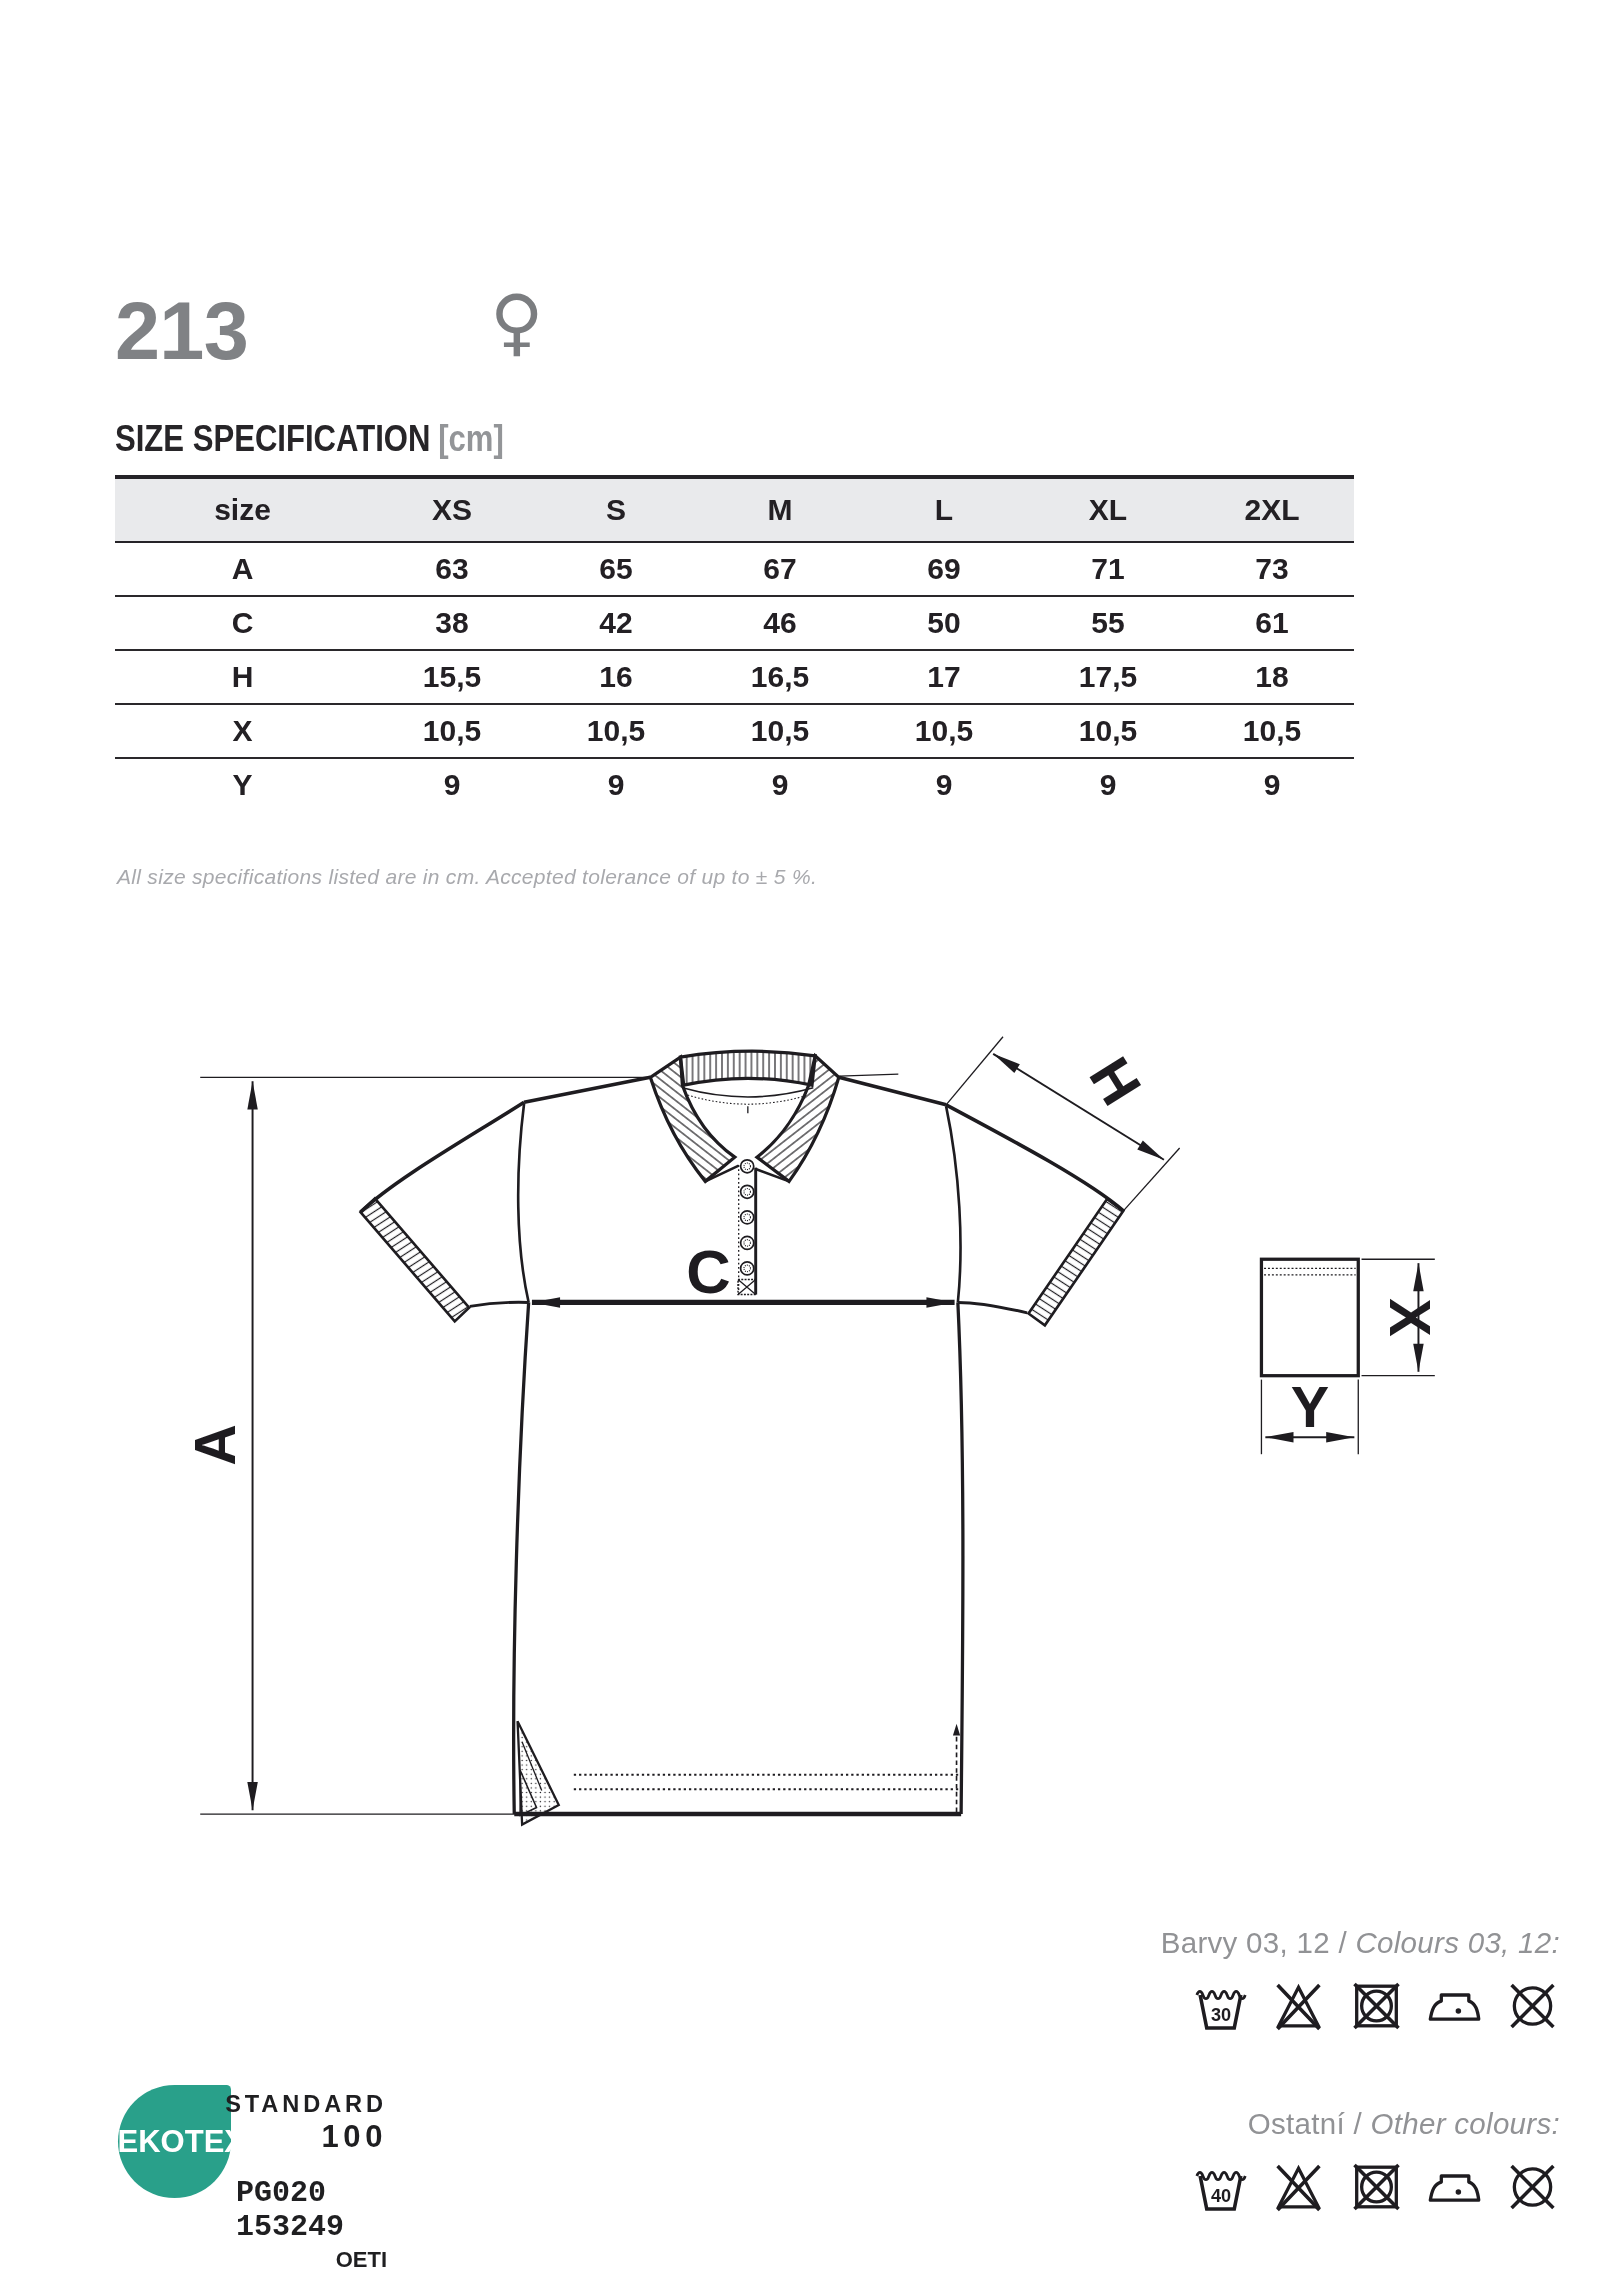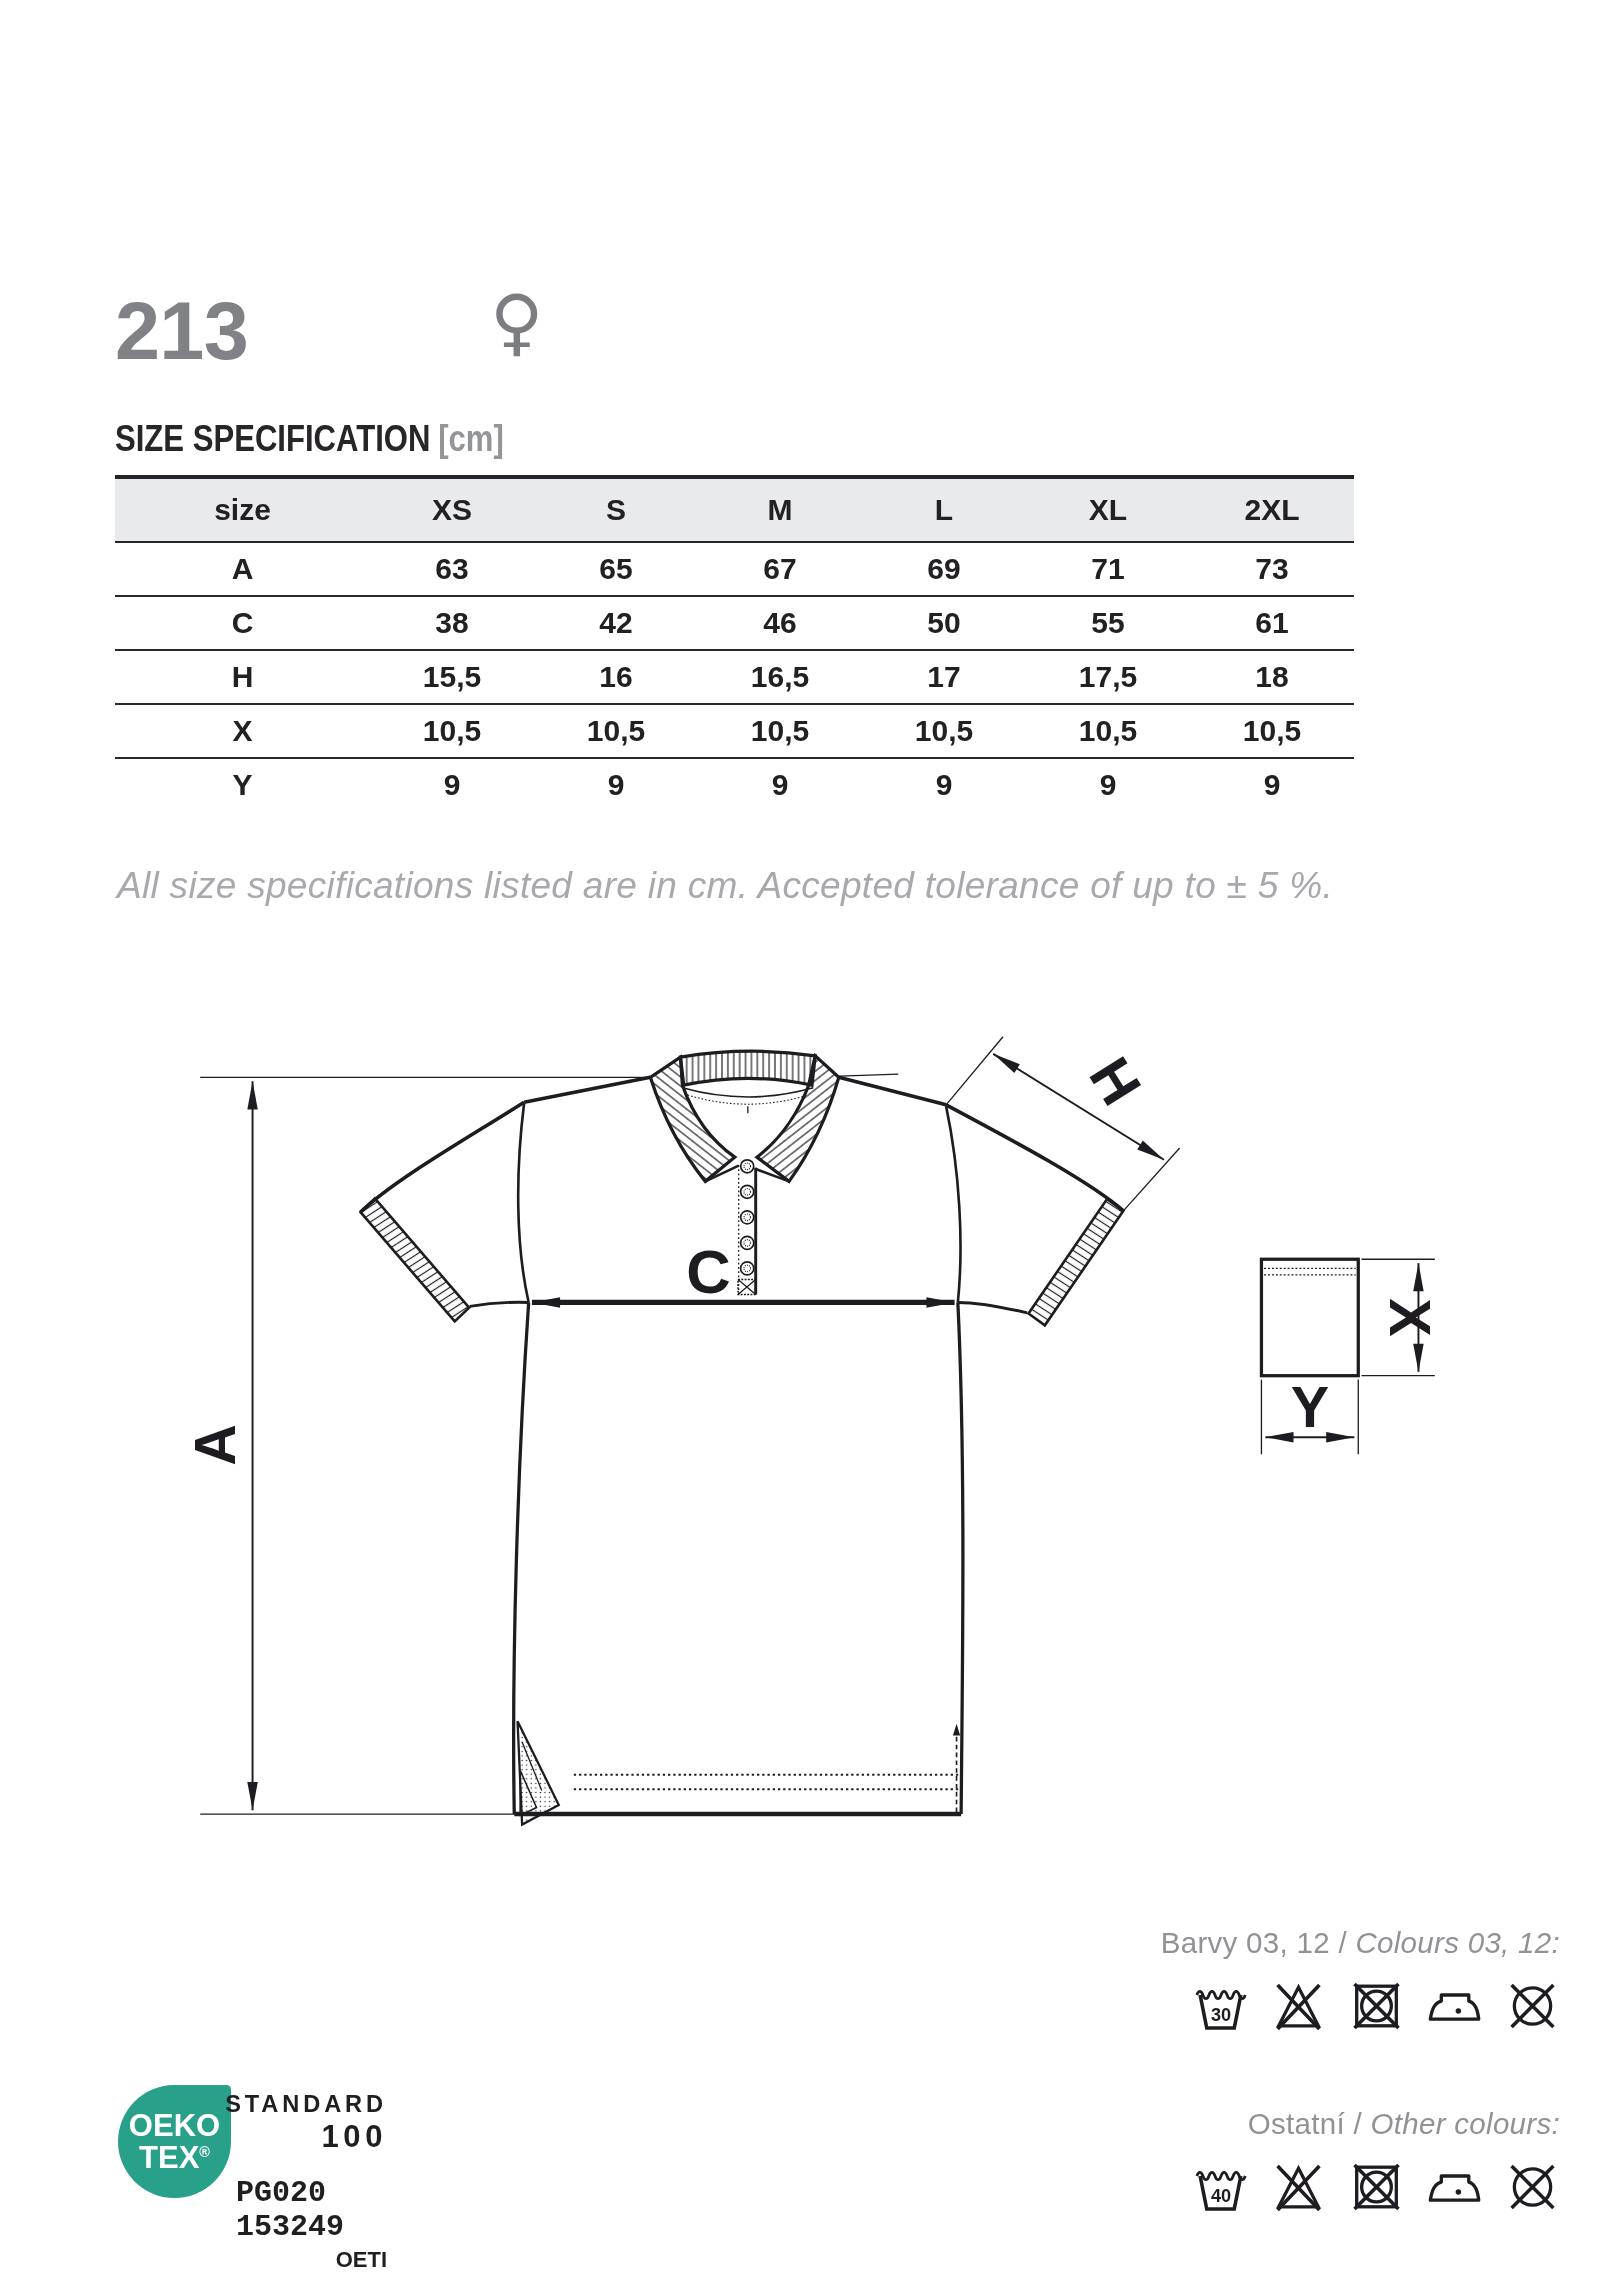--- a/index.html
+++ b/index.html
@@ -22,39 +22,39 @@
   .size-table-wrap{position:absolute;left:115px;top:475px;width:1237px;}
   table.size-table{border-collapse:collapse;width:100%;table-layout:fixed;
                    border-top:4.6px solid #252328;}
   table.size-table th,table.size-table td{padding:0;text-align:center;vertical-align:middle;}
   table.size-table thead th{background:#e9eaec;height:62px;font-size:30px;font-weight:bold;
                             border-bottom:2.6px solid #252328;color:#232024;}
   table.size-table tbody th,table.size-table tbody td{height:52px;font-size:30px;font-weight:bold;
                             border-top:2px solid #2a282b;color:#232024;}
   table.size-table tbody tr:first-child th,table.size-table tbody tr:first-child td{border-top:none;}
 
-  .size-note{position:absolute;left:117px;top:865px;font-size:37px;font-style:italic;
+  .size-note{position:absolute;left:117px;top:865px;font-size:21px;font-style:italic;
              color:#a8a9ad;letter-spacing:0.3px;}
 
   
   .drawing{position:absolute;left:177px;top:1008px;width:1283px;height:844px;}
 
   
   .care-row{position:absolute;right:99px;text-align:right;}
   .care-row-1{top:1926px;}
   .care-row-2{top:2079px;margin-top:28px;}
   .care-label{font-size:29.5px;color:#919295;letter-spacing:0.3px;white-space:nowrap;}
   .care-label .sec{font-style:italic;}
   .care-icons{display:flex;justify-content:flex-end;gap:23px;margin-top:17px;}
   .care-icon{width:55px;height:58px;display:block;}
 
   
   .oeko-leaf{position:absolute;left:118px;top:2085px;width:113px;height:113px;
              background:#29a08a;border-radius:50% 4% 50% 50%;
-             display:flex;flex-direction:column;align-items:center;justify-content:center;
+             display:flex;flex-direction:row;align-items:center;justify-content:center;
              color:#ffffff;font-weight:bold;line-height:1.02;}
   .oeko-leaf .l1{font-size:31px;letter-spacing:0px;}
   .oeko-leaf .l2{font-size:31px;}
   .oeko-leaf sup{font-size:14.4px;vertical-align:super;}
   .oeko-text{position:absolute;left:236px;top:2091px;width:151px;display:flex;flex-direction:column;
              align-items:flex-end;color:#1f1f21;font-weight:bold;}
   .oeko-text .standard{font-size:23.6px;letter-spacing:3.9px;}
   .oeko-text .hundred{font-size:31px;letter-spacing:4.6px;margin-top:1.3px;}
   .oeko-text .certnum{font-size:30px;margin-top:21px;letter-spacing:0px;font-family:Liberation Mono, monospace;}
   .oeko-text .inst{font-size:22px;margin-top:2.6px;}

